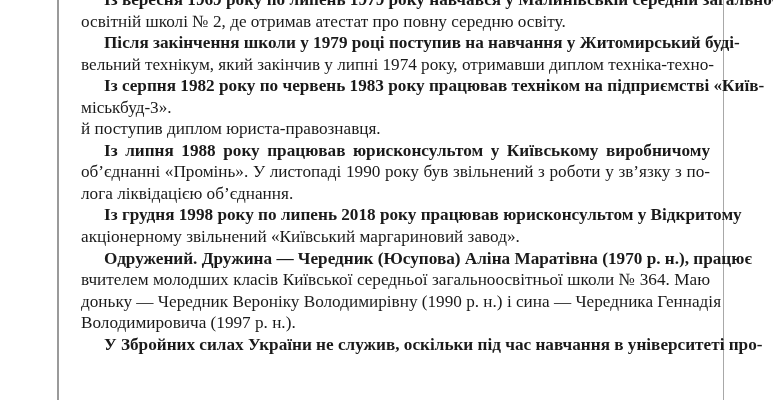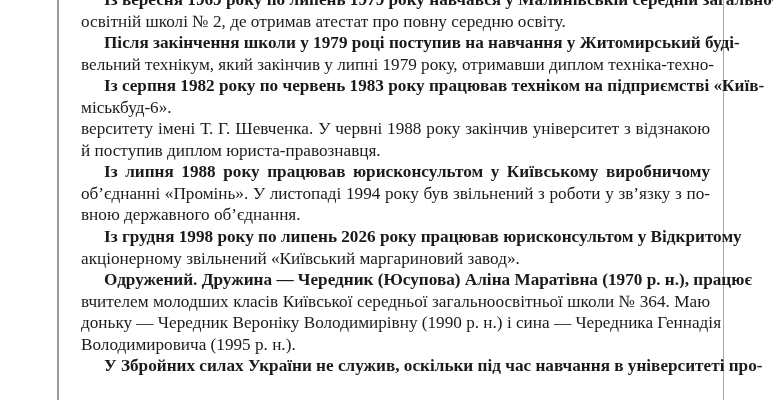--- a/index.html
+++ b/index.html
@@ -30,36 +30,35 @@
 <div class="page">
   <div class="rule-left"></div>
   <div class="rule-right"></div>
 
   <div class="text">
 
     <div class="line j indent">Із вересня 1969 року по липень 1979 року навчався у Малинівській середній загально-</div>
     <div class="line">освітній школі № 2, де отримав атестат про повну середню освіту.</div>
 
     <div class="line j indent">Після закінчення школи у 1979 році поступив на навчання у Житомирський буді-</div>
-    <div class="line j">вельний технікум, який закінчив у липні 1979 року, отримавши диплом техніка-техно-</div>
+    <div class="line j">вельний технікум, який закінчив у липні 1974 року, отримавши диплом техніка-техно-</div>
 
     <div class="line j indent">Із серпня 1982 року по червень 1983 року працював техніком на підприємстві «Київ-</div>
-    <div class="line">міськбуд-6».</div>
+    <div class="line">міськбуд-3».</div>
 
-    <div class="line j">верситету імені Т. Г. Шевченка. У червні 1988 року закінчив університет з відзнакою</div>
     <div class="line">й поступив диплом юриста-правознавця.</div>
 
     <div class="line j indent">Із липня 1988 року працював юрисконсультом у Київському виробничому</div>
-    <div class="line j">об’єднанні «Промінь». У листопаді 1994 року був звільнений з роботи у зв’язку з по-</div>
-    <div class="line">вною державного об’єднання.</div>
+    <div class="line j">об’єднанні «Промінь». У листопаді 1990 року був звільнений з роботи у зв’язку з по-</div>
+    <div class="line">лога ліквідацією об’єднання.</div>
 
-    <div class="line j indent">Із грудня 1998 року по липень 2026 року працював юрисконсультом у Відкритому</div>
+    <div class="line j indent">Із грудня 1998 року по липень 2018 року працював юрисконсультом у Відкритому</div>
     <div class="line">акціонерному звільнений «Київський маргариновий завод».</div>
 
     <div class="line j indent">Одружений. Дружина — Чередник (Юсупова) Аліна Маратівна (1970 р. н.), працює</div>
     <div class="line j">вчителем молодших класів Київської середньої загальноосвітньої школи № 364. Маю</div>
     <div class="line j">доньку — Чередник Вероніку Володимирівну (1990 р. н.) і сина — Чередника Геннадія</div>
-    <div class="line">Володимировича (1995 р. н.).</div>
+    <div class="line">Володимировича (1997 р. н.).</div>
 
     <div class="line j indent">У Збройних силах України не служив, оскільки під час навчання в університеті про-</div>
 
   </div>
 </div>
 
 </body></html>

